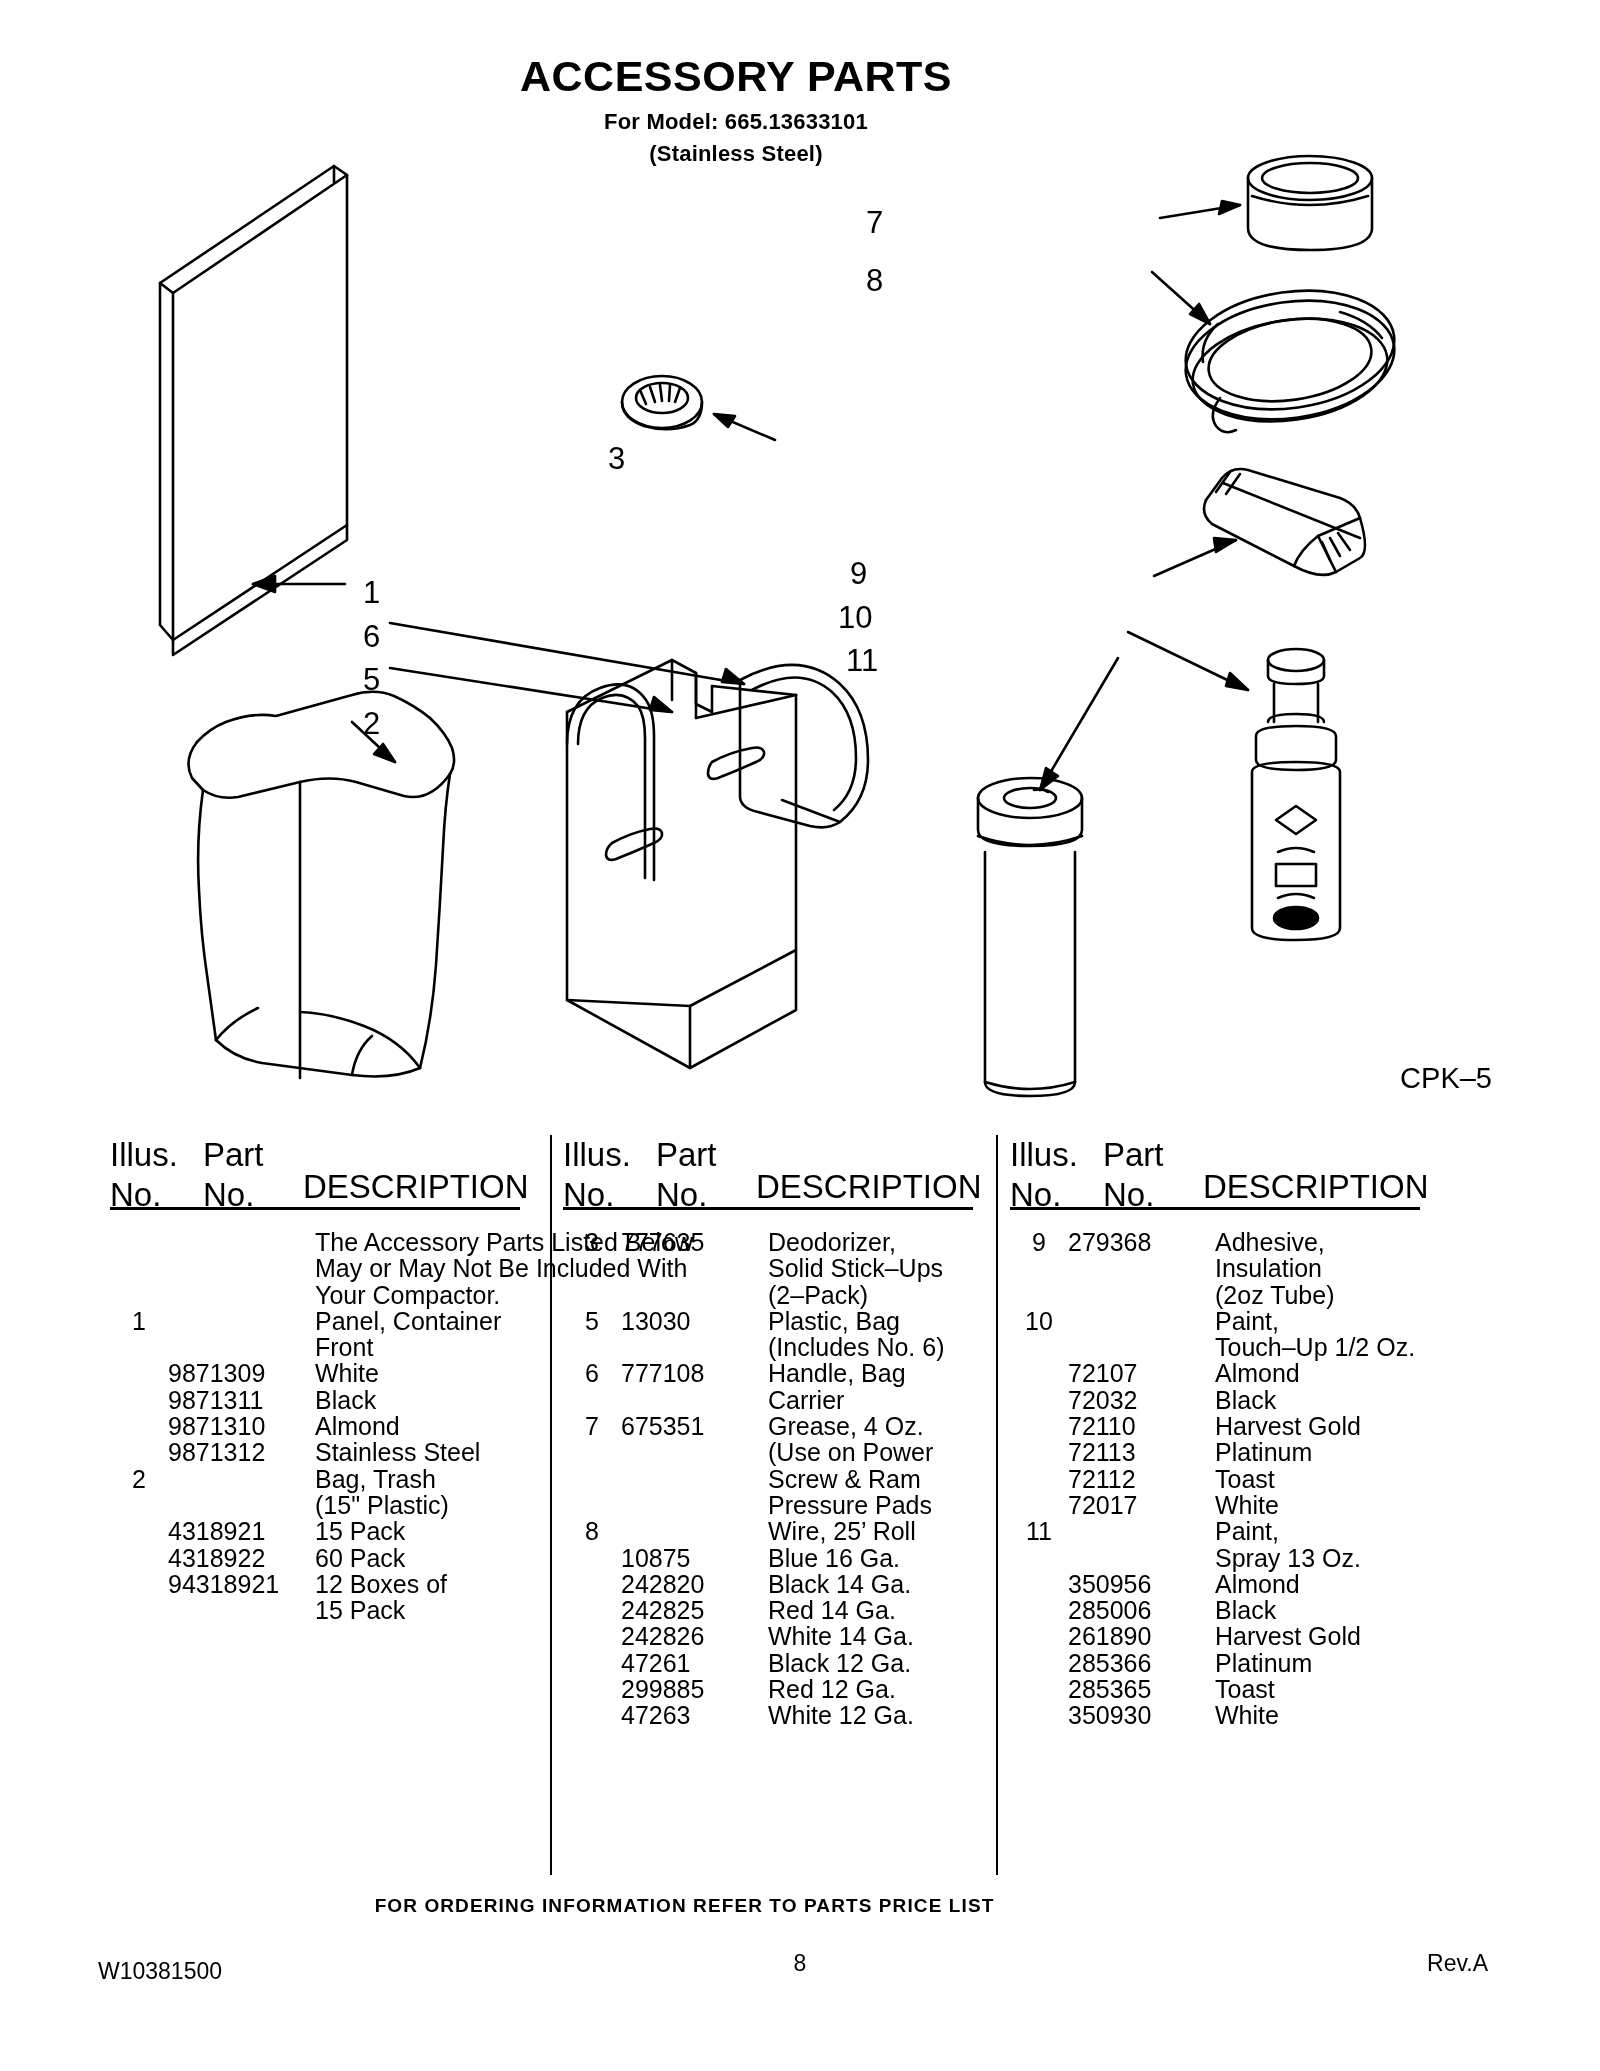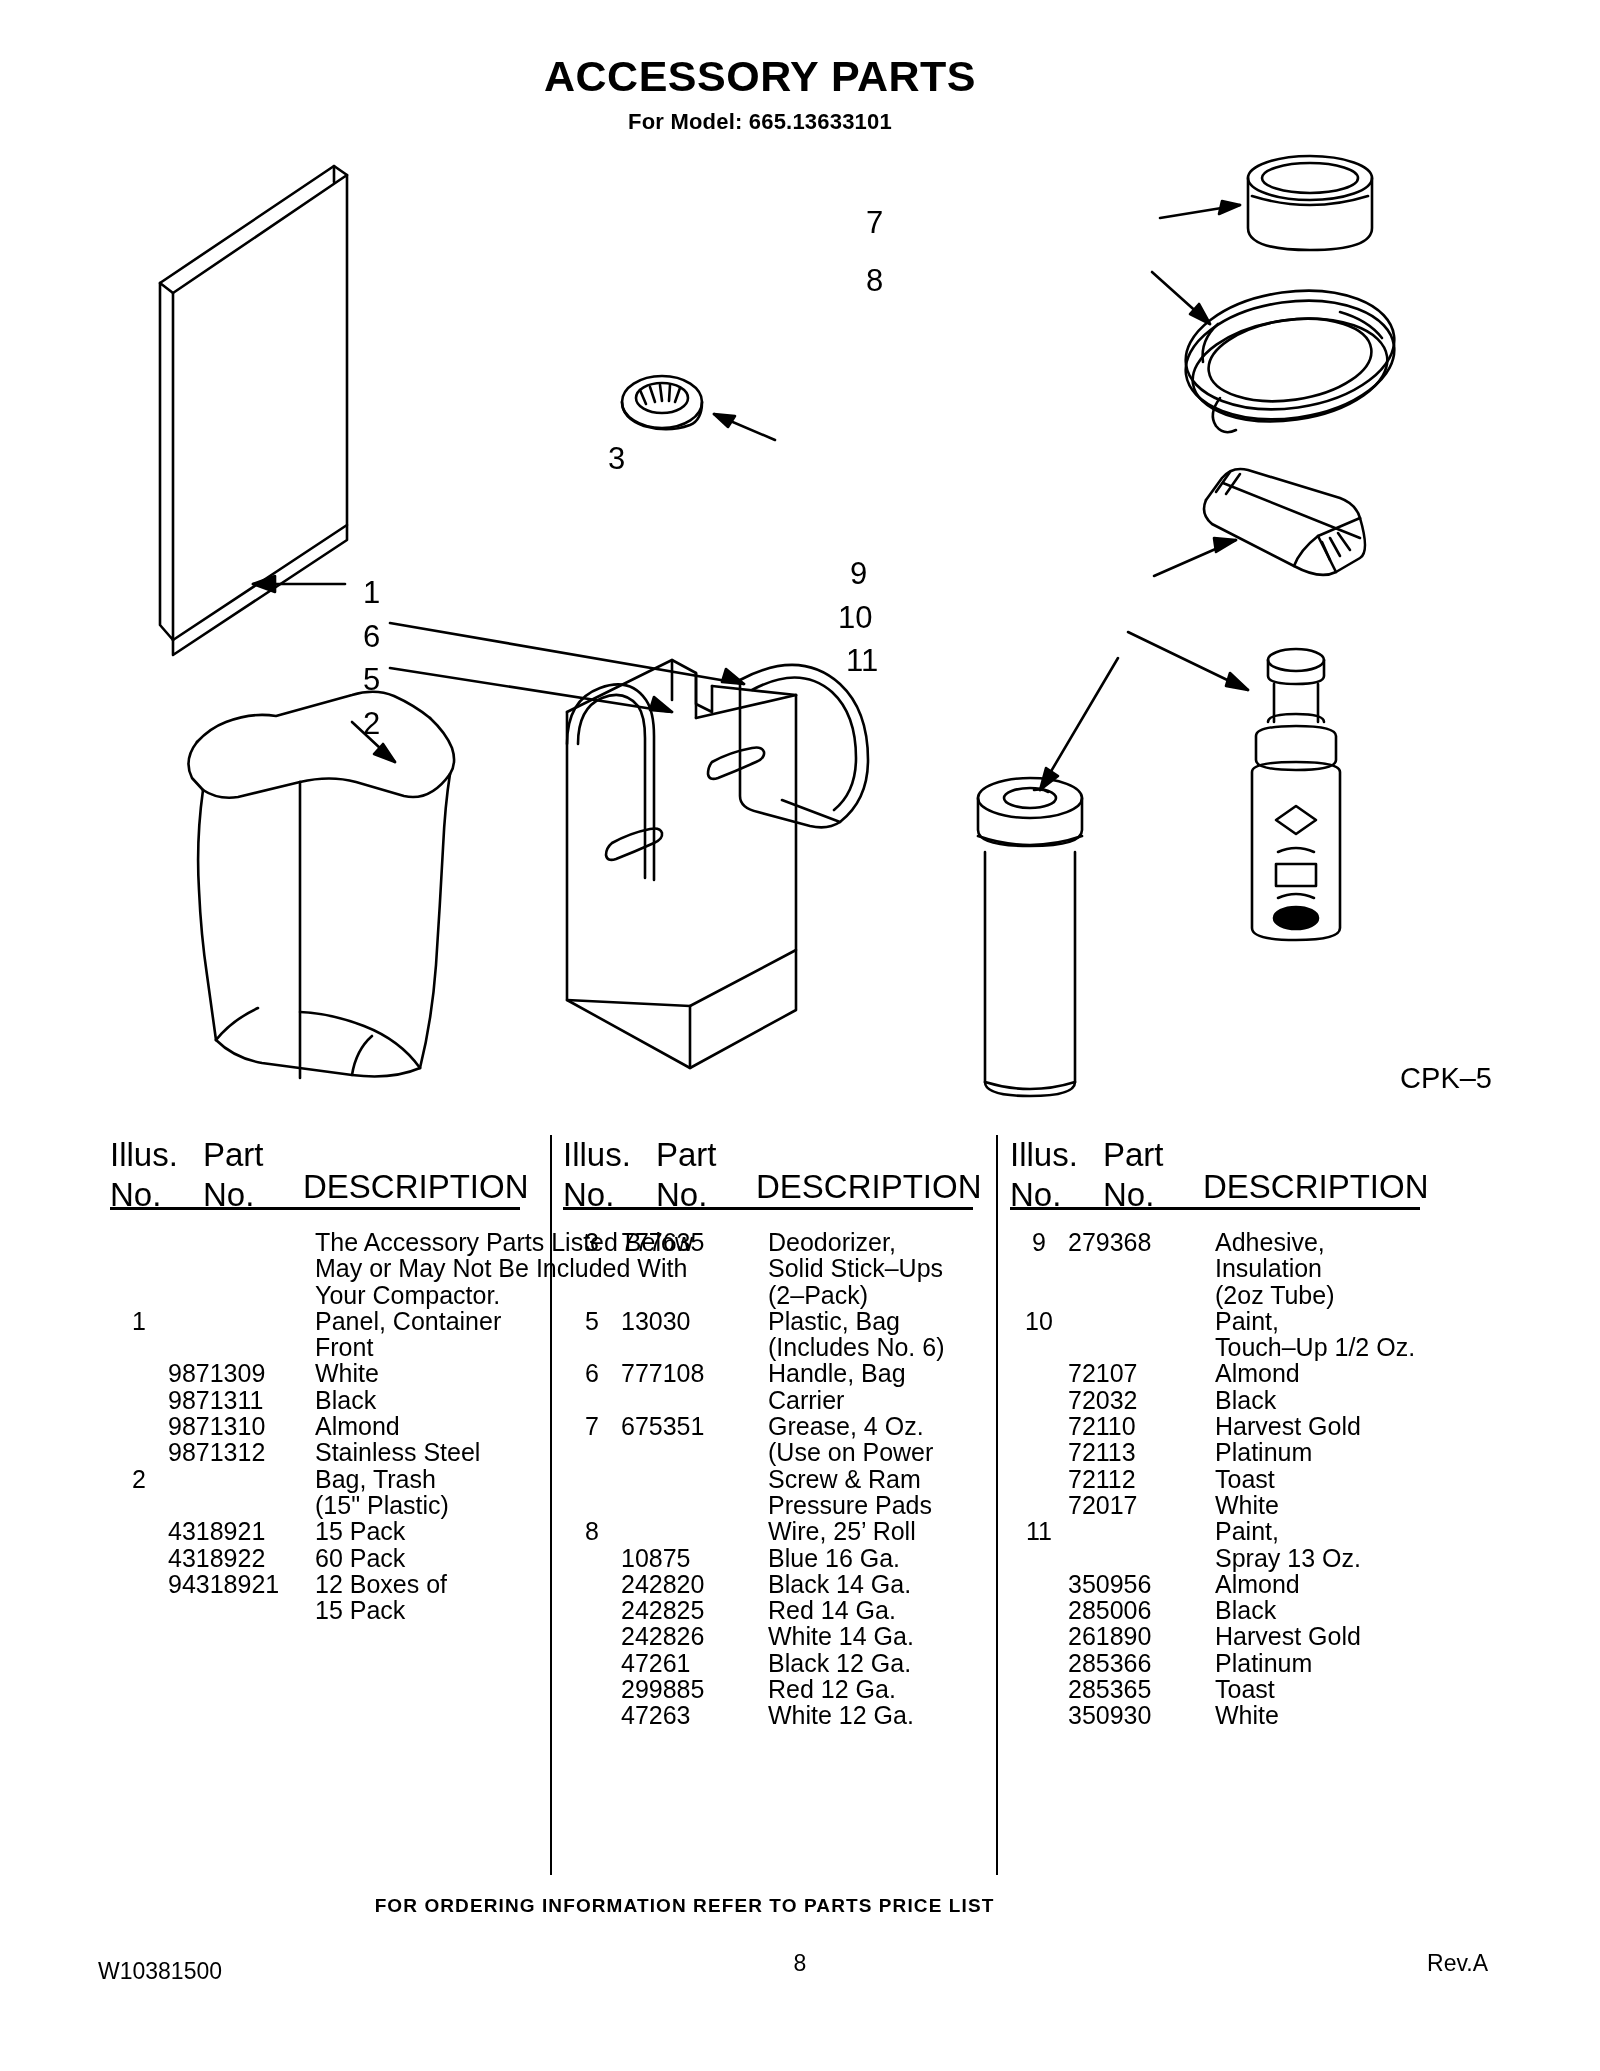--- a/index.html
+++ b/index.html
@@ -19,21 +19,20 @@
     overflow: hidden;
   }
 
   
   .hdr {
     position: absolute;
     left: 0;
     top: 54px;
     width: 1472px;
     text-align: center;
-    padding-left: 24px;
   }
   .hdr-title {
     font-size: 43px;
     font-weight: bold;
     letter-spacing: 0.5px;
     line-height: 1.05;
   }
   .hdr-model {
     font-size: 22px;
     font-weight: bold;
@@ -186,20 +185,21 @@
   }
 </style>
 </head>
 <body>
 
 <div id="page">
 
   <div class="hdr">
     <div class="hdr-title">ACCESSORY PARTS</div>
     <div class="hdr-model">For Model: 665.13633101</div>
+    <div class="hdr-finish">(Stainless Steel)</div>
   </div>
 
   <div id="illus">
     <svg width="1600" height="1130" viewBox="0 0 1600 1130" fill="none" stroke="#000" stroke-width="2.6" stroke-linejoin="round" stroke-linecap="round">
 
       <g>
         <path d="M160 283 L160 625 L173 640 L173 293 Z"></path>
         <path d="M173 293 L347 175 L347 525 L173 640"></path>
         <path d="M160 283 L334 166 L347 175"></path>
         <path d="M334 166 L334 182"></path>

